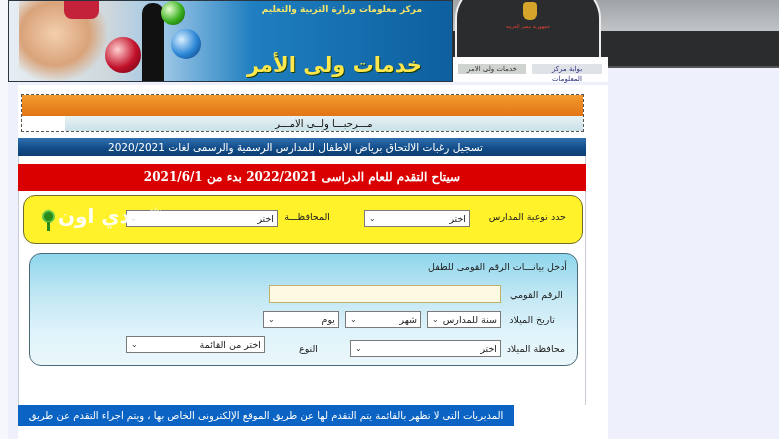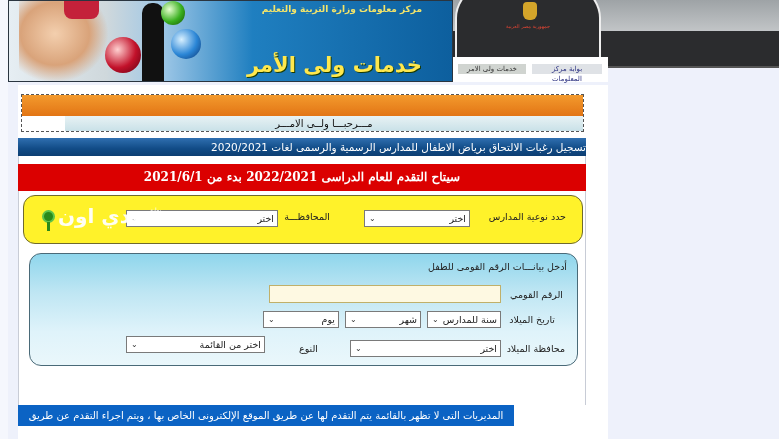--- a/index.html
+++ b/index.html
@@ -40,21 +40,21 @@
   .nav-tab.b { width: 70px; background: #dfe2e6; text-align: center; color: #2a2f80; }
 
   
   .main { position: absolute; left: 18px; top: 85px; width: 590px; height: 354px; background: #fff; }
   .main-inner-border { position: absolute; left: 18px; top: 150px; width: 568px; height: 255px; border-left: 1px solid #c8ccd6; border-right: 1px solid #c8ccd6; }
 
   .welcome { position: absolute; left: 21px; top: 94px; width: 563px; height: 38px; border: 1px dashed #555; }
   .welcome .orange { height: 21px; background: linear-gradient(180deg, #f39a2d 0%, #e27515 100%); }
   .welcome .light { height: 15px; background: linear-gradient(180deg, #e8f2f4 0%, #c9e1e8 100%); text-align: center; font-size: 10px; line-height: 15px; color: #111; direction: rtl; margin-left: 43px; }
 
-  .blue-title { position: absolute; left: 18px; top: 138px; width: 568px; height: 18px; background: linear-gradient(180deg, #2f6fb0 0%, #114b86 60%, #0d3e72 100%); color: #fff; font-size: 10.5px; line-height: 18px; direction: rtl; text-align: right; }
+  .blue-title { position: absolute; left: 18px; top: 138px; width: 568px; height: 18px; background: linear-gradient(180deg, #2f6fb0 0%, #114b86 60%, #0d3e72 100%); color: #fff; font-size: 10.5px; line-height: 18px; direction: rtl; text-align: left; }
   .blue-title span { padding-left: 90px; }
 
   .red-bar { position: absolute; left: 18px; top: 164px; width: 568px; height: 27px; background: #db0000; color: #fff; font-size: 12px; font-weight: bold; line-height: 27px; text-align: center; direction: rtl; font-family: "DejaVu Serif", serif; }
 
   .yellow-box { position: absolute; left: 23px; top: 195px; width: 560px; height: 49px; background: #fff22a; border: 1px solid #6f6a2f; border-radius: 12px; }
   .yellow-box .lbl { position: absolute; font-size: 9.5px; color: #222; direction: rtl; }
   .sel { position: absolute; background: #fff; border: 1px solid #7a7a7a; font-size: 9.5px; color: #222; direction: rtl; padding-right: 3px; line-height: 15px; height: 17px; }
   .sel .chev { position: absolute; left: 4px; top: 0; font-size: 8px; color: #333; }
 
   .watermark { position: absolute; left: 40px; top: 204px; font-size: 20px; font-weight: bold; color: #ffffff; direction: rtl; letter-spacing: 0; opacity: 0.95; text-align: right; }

